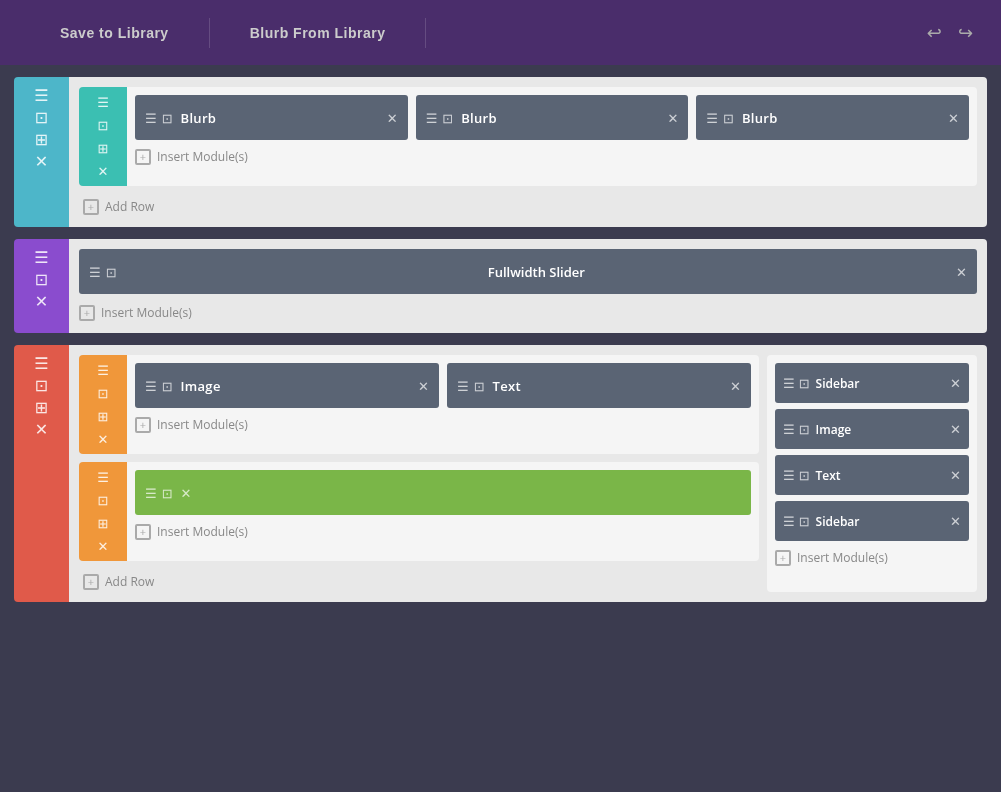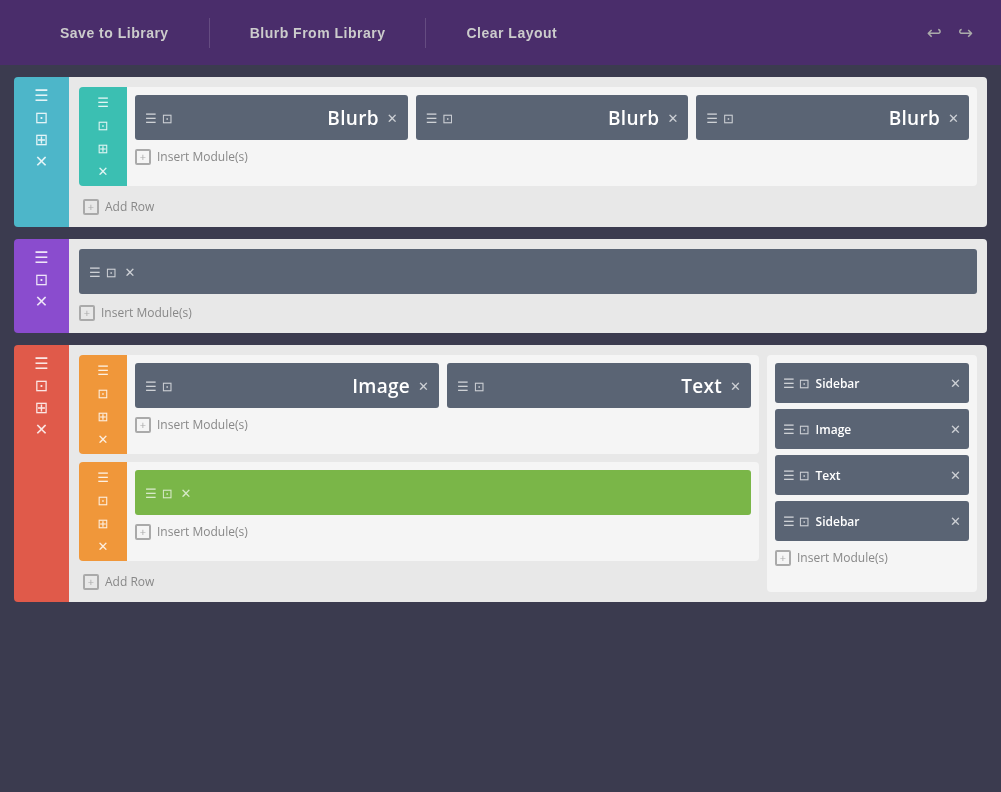--- a/index.html
+++ b/index.html
@@ -174,22 +174,22 @@
       gap: 5px;
       align-items: center;
       flex-shrink: 0;
     }
     .module-icon {
       color: rgba(255,255,255,0.7);
       font-size: 13px;
     }
     .module-title {
       flex: 1;
-      text-align: right;
-      font-size: 19px;
+      text-align: left;
+      font-size: 13px;
       font-weight: 600;
       color: #fff;
       letter-spacing: 0.3px;
     }
     .module-close {
       color: rgba(255,255,255,0.7);
       font-size: 13px;
       cursor: pointer;
       flex-shrink: 0;
     }
@@ -320,21 +320,20 @@
     }
   </style>
 </head>
 <body>
 
 <div class="toolbar">
   <button class="toolbar-btn">Save to Library</button>
   <div class="toolbar-divider"></div>
   <button class="toolbar-btn">Blurb From Library</button>
   <div class="toolbar-divider"></div>
-  <button class="toolbar-btn">Clear Layout</button>
   <div class="toolbar-spacer"></div>
   <button class="toolbar-icon-btn">↩</button>
   <button class="toolbar-icon-btn">↪</button>
 </div>
 
 <div class="main-content">
 
   <div class="section-row">
     <div class="section-sidebar blue">
       <div class="sidebar-icons">
@@ -403,20 +402,21 @@
         <span class="sidebar-icon">⊡</span>
         <span class="sidebar-icon">✕</span>
       </div>
     </div>
     <div class="fullwidth-section">
       <div class="fullwidth-module">
         <div class="module-icons">
           <span class="module-icon">☰</span>
           <span class="module-icon">⊡</span>
         </div>
+        <span class="fullwidth-module-title">Fullwidth Slider</span>
         <span class="module-close">✕</span>
       </div>
       <div class="insert-module">
         <div class="insert-module-icon">+</div>
         <span>Insert Module(s)</span>
       </div>
     </div>
   </div>
 
   <div class="section-row">

